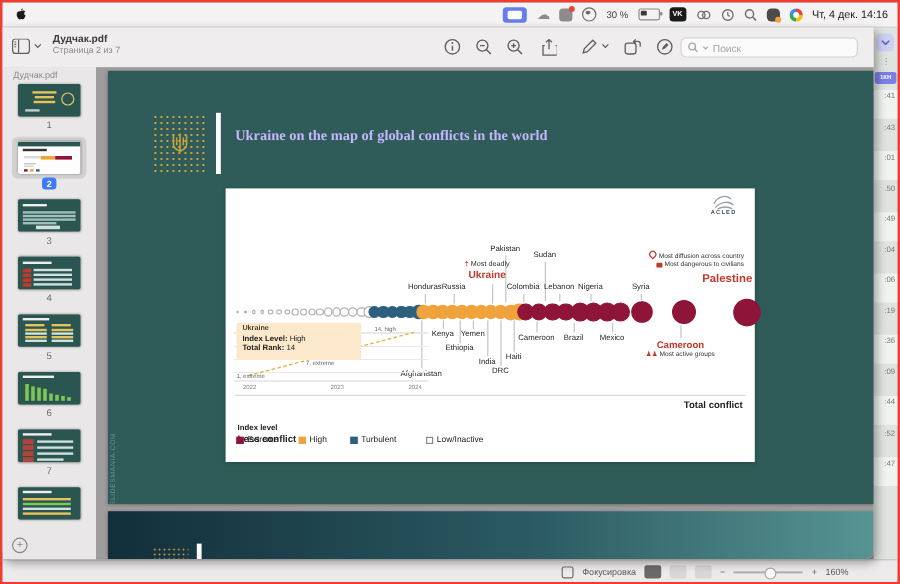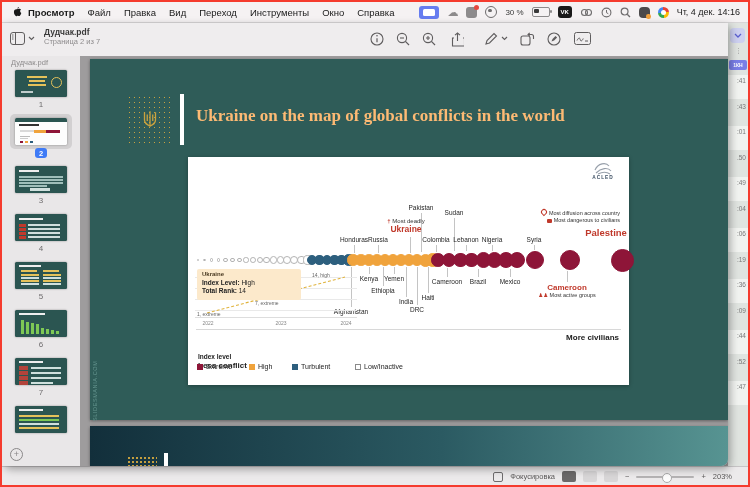--- a/index.html
+++ b/index.html
@@ -65,22 +65,22 @@
   .page3{position:absolute;left:10px;top:370px;width:638px;height:40px;
     background:linear-gradient(90deg,#122f3b 0%,#2b5a62 55%,#579492 100%);box-shadow:0 1px 3px rgba(0,0,0,.4);}
   .p3-emblem{position:absolute;left:37px;top:30px;width:30px;height:10px;
     background-image:radial-gradient(#c9a23f 0.7px,transparent 0.9px);background-size:4px 4px;}
   .p3-bar{position:absolute;left:74px;top:27px;width:4px;height:13px;background:#fff;}
   
   .emblem{position:absolute;left:37px;top:36px;width:45px;height:49px;
     background-image:radial-gradient(#c9a23f 0.6px,transparent 0.8px);background-size:5px 5px;
     display:flex;align-items:center;justify-content:center;}
   .title-bar{position:absolute;left:90px;top:35px;width:4px;height:51px;background:#fff;}
-  .slide-title{position:absolute;left:106px;top:47px;width:480px;color:#fdba74;font-family:"Liberation Serif",serif;
-    font-weight:bold;font-size:17px;}
+  .slide-title{position:absolute;left:106px;top:47px;width:480px;color:#c4b5fd;font-family:"Liberation Serif",serif;
+    font-weight:bold;font-size:12px;}
   .watermark{position:absolute;left:2px;top:278px;height:84px;writing-mode:vertical-rl;transform:rotate(180deg);
     font-size:5.5px;letter-spacing:0.6px;color:#64948e;}
   
   .panel{position:absolute;left:98px;top:98px;width:441px;height:228px;background:#fff;box-shadow:0 1px 4px rgba(0,0,0,.3);}
   .panel-title{position:absolute;left:10px;top:6px;font-size:14.5px;font-weight:bold;color:#151515;letter-spacing:-0.2px;}
   .acled{position:absolute;right:8px;top:4px;width:36px;text-align:center;}
   .acled-text{font-size:4.8px;font-weight:bold;color:#3d4f63;letter-spacing:1px;margin-top:-1px;}
   .bubble{position:absolute;border-radius:50%;box-sizing:border-box;}
   .clabel{position:absolute;transform:translateX(-50%);font-size:6.5px;color:#1e1e1e;white-space:nowrap;}
   .cline{position:absolute;width:1px;background:#c4c4c4;}
@@ -122,49 +122,39 @@
     color:#fff;font-size:5px;font-weight:bold;text-align:center;line-height:10px;}
   .strip-row{position:absolute;left:0;width:20px;height:24px;font-size:6.5px;color:#787878;text-align:right;
     padding:2px 2px 0 0;box-sizing:border-box;}
   .strip-row.alt{background:#f1f3f0;}
   
   .word-bar{position:absolute;left:0;top:464px;width:746px;height:19px;background:#eceaeb;border-top:1px solid #c6c4c5;
     display:flex;align-items:center;font-size:7.5px;color:#5a5858;}
   .wb-left{display:flex;align-items:center;gap:13px;padding-left:10px;}
   .wb-book{width:9px;height:8px;border:1px solid #8a8889;border-radius:1px;position:relative;}
   .wb-book:after{content:"";position:absolute;left:1px;top:2px;width:6px;height:1px;background:#8a8889;box-shadow:0 2px 0 #8a8889;}
-  .wb-right{margin-left:auto;display:flex;align-items:center;gap:7px;padding-right:16px;}
+  .wb-right{margin-left:auto;display:flex;align-items:center;gap:7px;padding-right:41px;}
   .wb-focus-ic{width:8px;height:8px;border:1px solid #6f6d6e;border-radius:2px;}
   .wb-view{width:14px;height:11px;background:#d8d6d7;border-radius:2px;}
   .wb-view.sel{background:#6b6969;}
   .wb-track{position:relative;width:58px;height:2px;background:#b5b3b4;border-radius:1px;}
   .wb-knob{position:absolute;left:26px;top:-3px;width:8px;height:8px;background:#fdfdfd;border:1px solid #aaa;border-radius:50%;}
   svg{display:block;}
 </style>
 </head>
 <body>
 
 <div class="screen">
 
   <div class="menubar">
     <span class="apple">
       <svg width="10" height="12" viewBox="0 0 10 12">
           <path d="M6.9 1c.1.8-.6 1.7-1.4 1.7C5.4 1.9 6.1 1 6.9 1zM5.4 3.1c.8 0 1.3-.5 2.1-.4.5 0 1.2.4 1.5.9-1.3.9-1.1 2.9.3 3.4-.3 1-.7 1.9-1.4 2.7-.5.5-1 .5-1.5.3-.5-.2-.8-.2-1.4 0-.6.3-1.1.2-1.5-.3C2.3 8.6 1.7 6.8 2 5.2c.3-1.2 1.2-1.9 2.2-1.9.4 0 .8.1 1.2-.2z" fill="#1a1a1a"></path>
         </svg>
     </span>
-    <span class="menu-items">
-        <span class="menu-item bold">Просмотр</span>
-        <span class="menu-item">Файл</span>
-        <span class="menu-item">Правка</span>
-        <span class="menu-item">Вид</span>
-        <span class="menu-item">Переход</span>
-        <span class="menu-item">Инструменты</span>
-        <span class="menu-item">Окно</span>
-        <span class="menu-item">Справка</span>
-      </span>
     <span class="mb-right">
       <span class="mbi screenshare">
           <i></i>
         </span>
       <span class="mbi cloud">☁</span>
       <span class="mbi paw">
           <i></i>
         </span>
       <span class="mbi rec">
           <i></i>
@@ -233,21 +223,21 @@
       <span class="wb-focus-ic"></span>
       <span>Фокусировка</span>
       <span class="wb-view sel"></span>
       <span class="wb-view"></span>
       <span class="wb-view"></span>
       <span>−</span>
       <span class="wb-track">
           <span class="wb-knob"></span>
         </span>
       <span>+</span>
-      <span>203%</span>
+      <span>160%</span>
     </span>
   </div>
 
   <div class="window">
 
     <div class="toolbar">
       <span class="tb-sidebar-toggle">
         <svg width="15" height="13" viewBox="0 0 15 13">
             <rect x="0.5" y="0.5" width="14" height="12" rx="2.5" fill="none" stroke="#5f5d5e"></rect>
             <path d="M5.5 1v11" stroke="#5f5d5e"></path>
@@ -309,20 +299,30 @@
         <svg width="14" height="14" viewBox="0 0 14 14">
             <circle cx="7" cy="7" r="6" fill="none" stroke="#5f5d5e" stroke-width="1.1"></circle>
             <path d="M4.5 9.5l1-2.6 3-3 1.6 1.6-3 3-2.6 1z" fill="#5f5d5e"></path>
           </svg>
       </span>
       <span class="tb-ic" style="left:572px">
         <svg width="17" height="13" viewBox="0 0 17 13">
             <rect x="0.5" y="0.5" width="16" height="12" rx="2" fill="none" stroke="#5f5d5e"></rect>
             <path d="M3 8.5c1.5-3 3-3 3.2-1 .2 2 1.8 2 3-1M11 9h3" fill="none" stroke="#5f5d5e" stroke-width="1"></path>
           </svg>
+      </span>
+      <span class="searchfield">
+        <svg width="9" height="9" viewBox="0 0 11 11">
+            <circle cx="4.6" cy="4.6" r="3.4" fill="none" stroke="#a5a3a4" stroke-width="1.3"></circle>
+            <path d="M7.2 7.2 10 10" stroke="#a5a3a4" stroke-width="1.4"></path>
+          </svg>
+        <svg width="6" height="4" viewBox="0 0 7 5">
+            <path d="M1 1l2.5 2.5L6 1" fill="none" stroke="#a5a3a4" stroke-width="1.2"></path>
+          </svg>
+        <span class="ph">Поиск</span>
       </span>
     </div>
 
     <div class="sidebar">
       <div class="sb-header">Дудчак.pdf</div>
       <div id="thumb-list">
           <div class="thumb-slot" style="top: 14px;">
             <div class="thumb v-title">
               <div style="position: absolute; left: 12px; top: 6px; width: 20px; height: 2px; background: rgb(229, 194, 90);"></div>
               <div style="position: absolute; left: 14px; top: 10px; width: 16px; height: 2px; background: rgb(229, 194, 90);"></div>
@@ -569,21 +569,21 @@
               </div>
           </div>
           <div class="tooltip">
             <div class="t1">Ukraine</div>
             <div class="t2"><b>Index Level:</b> <span>High</span></div>
             <div class="t3"><b>Total Rank:</b> <span>14</span></div>
           </div>
 
           <div class="divider"></div>
           <div class="less">Less conflict</div>
-          <div class="more">More civilians</div>
+          <div class="more">Total conflict</div>
           <div class="ilabel">Index level</div>
           <div id="legend">
               <div class="legend-item" style="left: 9px;">
                 <i style="background: rgb(142, 21, 56); border: 1px solid rgb(142, 21, 56);"></i>
                 <span>Extreme</span>
               </div>
               <div class="legend-item" style="left: 61px;">
                 <i style="background: rgb(240, 163, 60); border: 1px solid rgb(240, 163, 60);"></i>
                 <span>High</span>
               </div>

